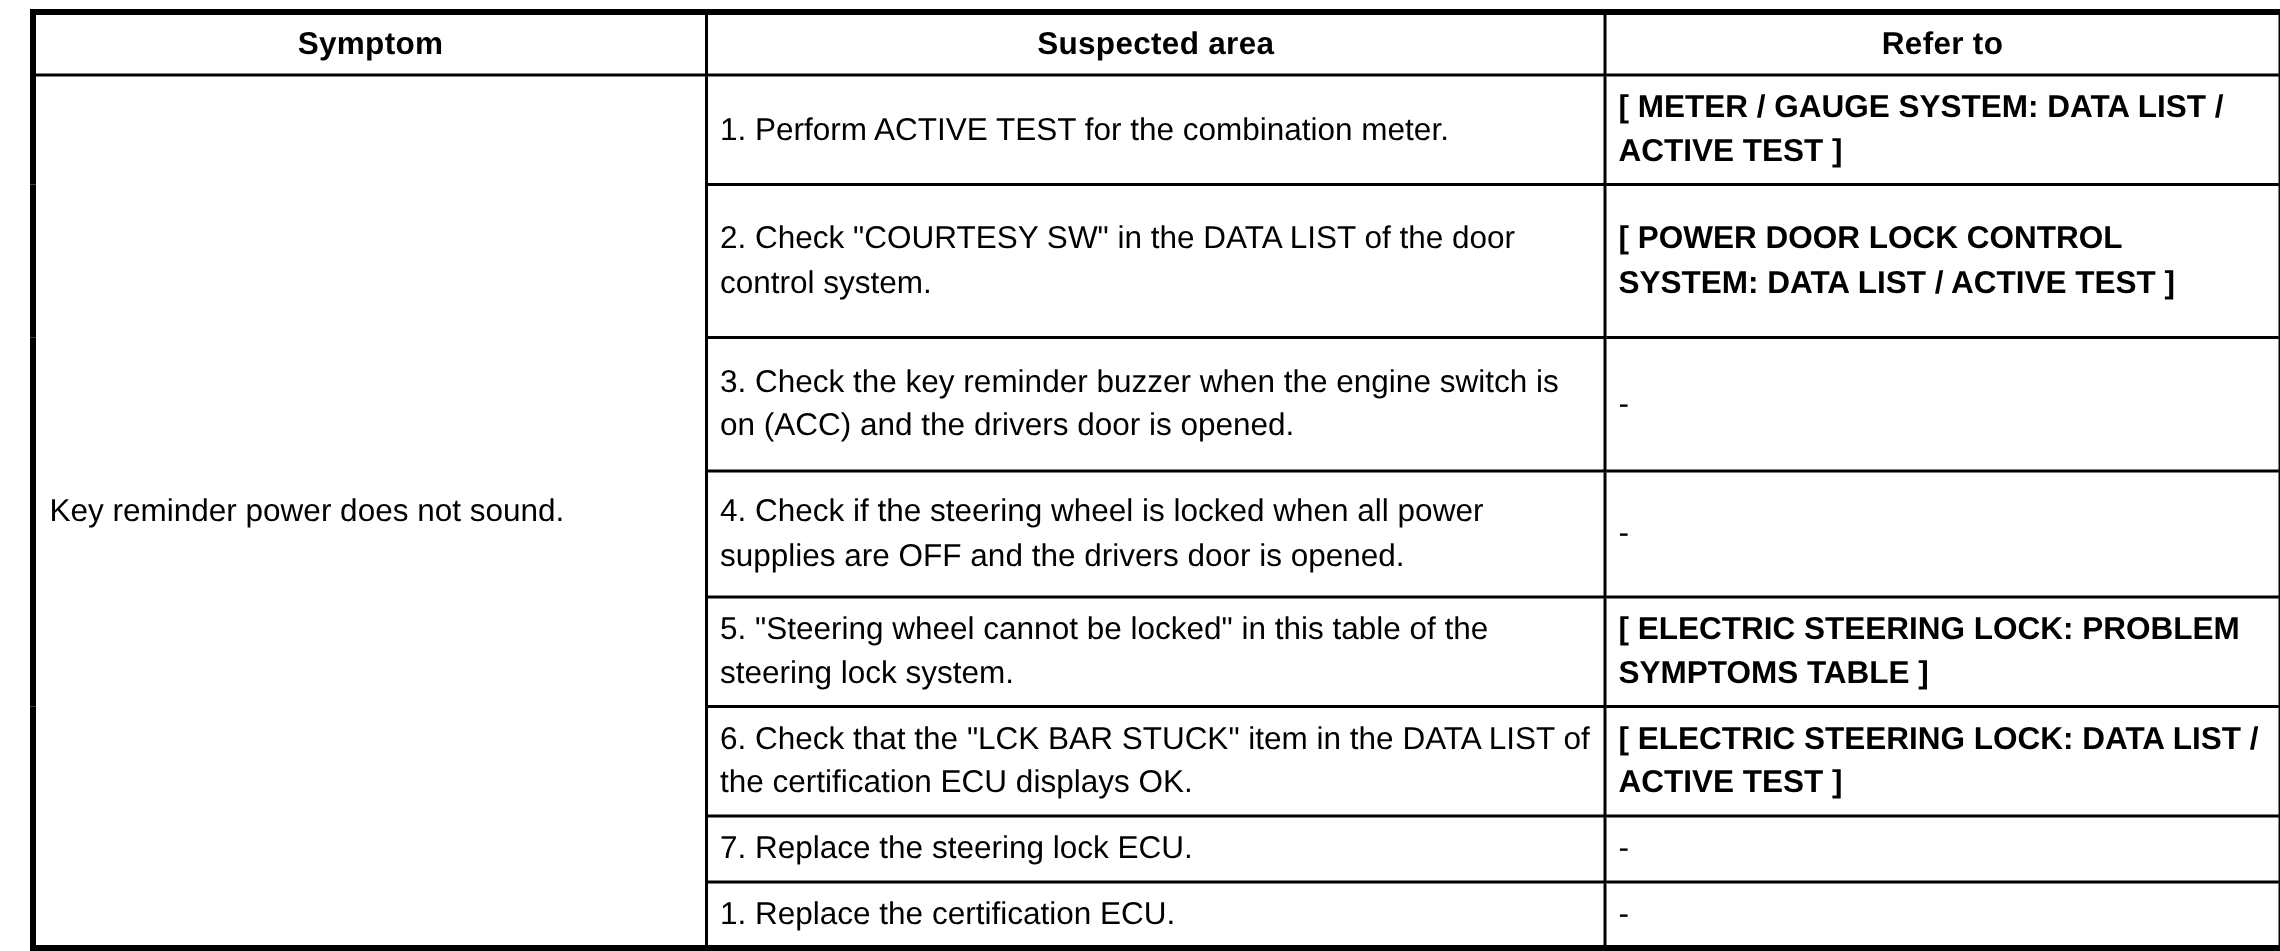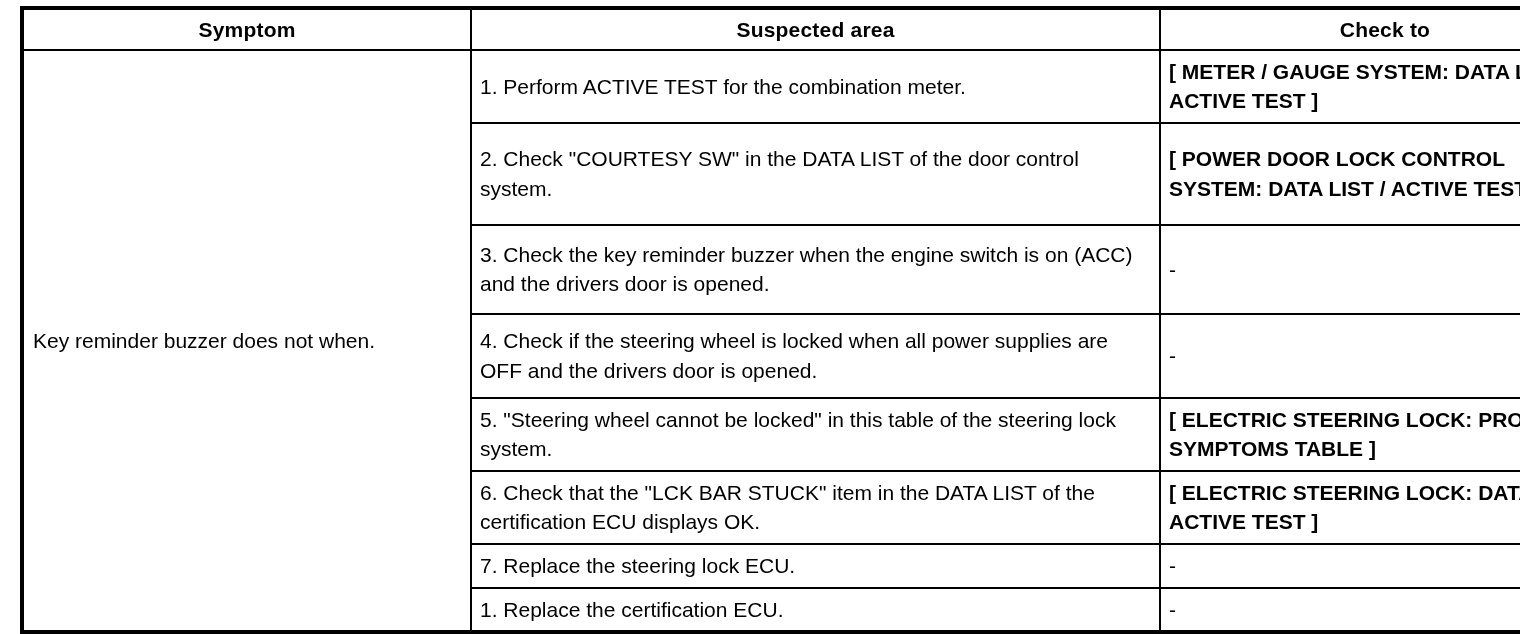--- a/index.html
+++ b/index.html
@@ -36,21 +36,21 @@
   table.symptom-table td,
   table.symptom-table th {
     border: 2px solid #000;
     padding: 0;
     vertical-align: middle;
     box-sizing: border-box;
   }
 
   
   .col-symptom   { width: 449px; }
-  .col-suspected { width: 689px; }
+  .col-suspected { width: 599px; }
   .col-refer     { width: 451px; }
 
   
   thead th {
     height: 42px;
     text-align: center;
     font-weight: bold;
     font-size: 21px;
     letter-spacing: 0.2px;
     border-bottom: 4px solid #000;
@@ -110,28 +110,28 @@
   <table class="symptom-table">
     <colgroup>
       <col class="col-symptom">
       <col class="col-suspected">
       <col class="col-refer">
     </colgroup>
     <thead>
       <tr>
         <th class="col-symptom">Symptom</th>
         <th class="col-suspected">Suspected area</th>
-        <th class="col-refer">Check to</th>
+        <th class="col-refer">Refer to</th>
       </tr>
     </thead>
     <tbody>
 
       <tr style="height:70px;">
         <td class="symptom-cell" rowspan="8">
-          <div class="cell-pad">Key reminder buzzer does not when.</div>
+          <div class="cell-pad">Key reminder power does not sound.</div>
         </td>
         <td class="suspected-cell">
           <div class="cell-pad">1. Perform ACTIVE TEST for the combination meter.</div>
         </td>
         <td class="refer-cell">
           <div class="cell-pad">[ METER / GAUGE SYSTEM: DATA LIST / ACTIVE TEST ]</div>
         </td>
       </tr>
 
       <tr style="height:102px;">

